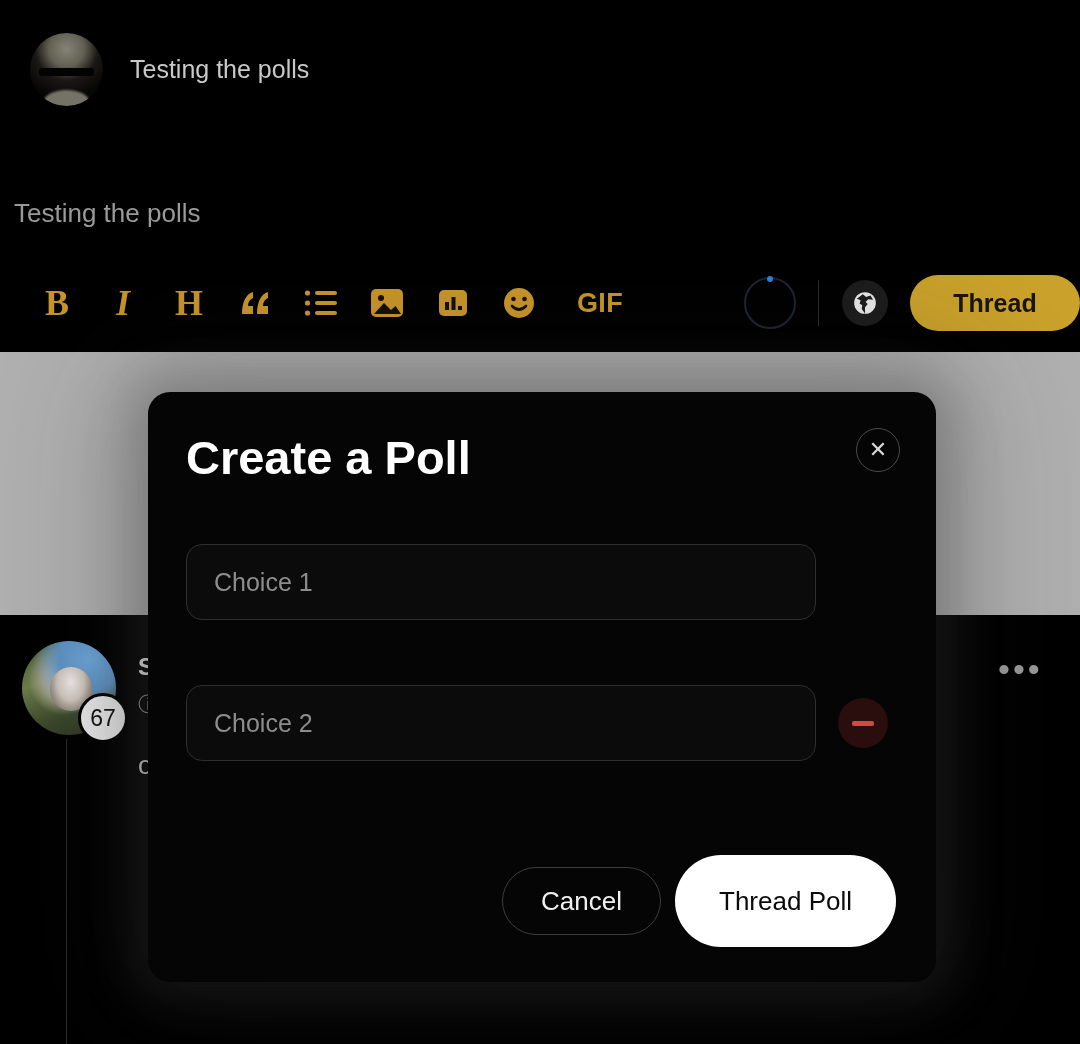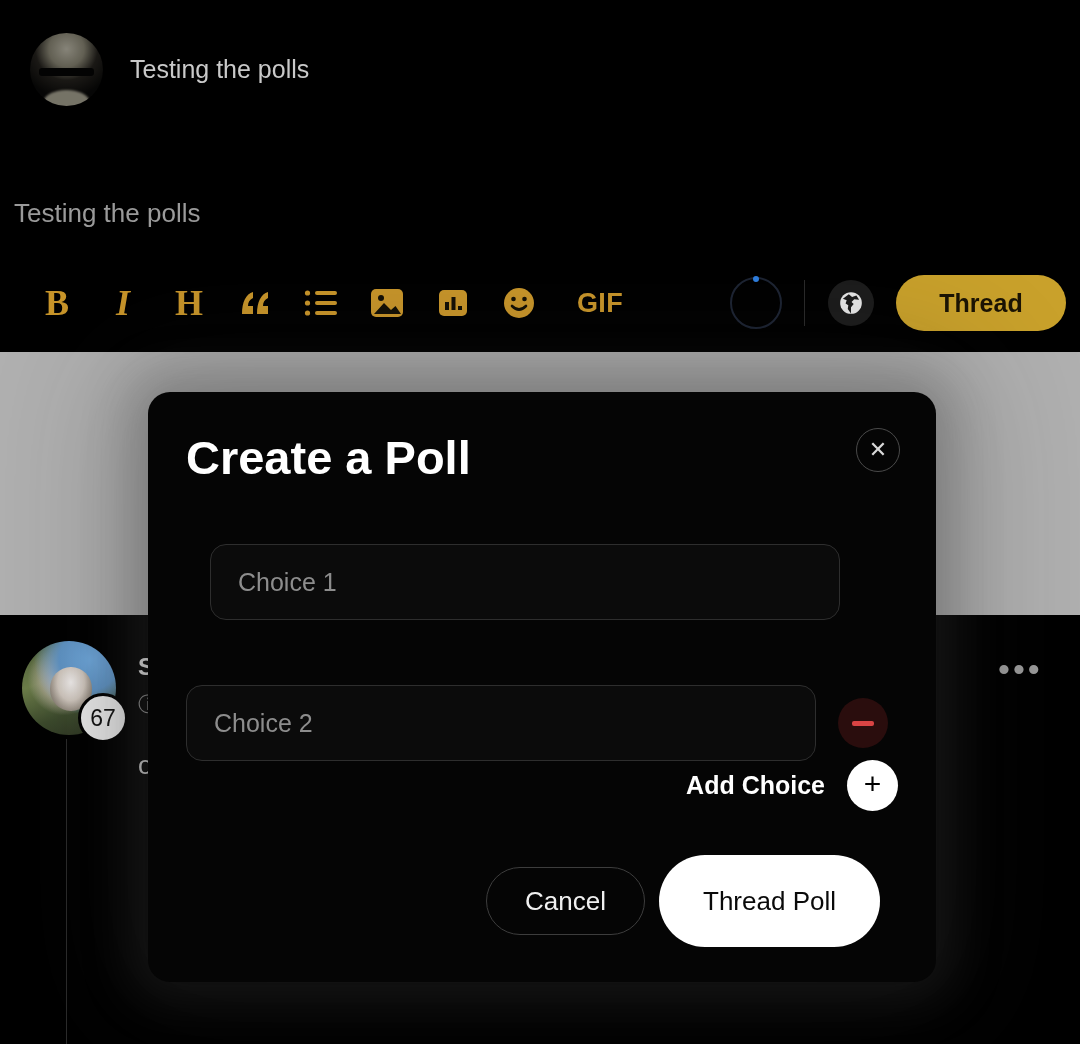--- a/index.html
+++ b/index.html
@@ -70,21 +70,21 @@
     width: 66px; height: 58px;
     display: flex; align-items: center; justify-content: center;
     color: #c8952a; flex: none;
   }
   .glyph-b  { font-family: "Liberation Serif", serif; font-weight: 700; font-size: 36px; }
   .glyph-i  { font-family: "Liberation Serif", serif; font-weight: 700; font-style: italic; font-size: 36px; }
   .glyph-h  { font-family: "Liberation Serif", serif; font-weight: 700; font-size: 36px; }
   .glyph-gif{ font-weight: 700; font-size: 27px; letter-spacing: .3px; margin-left: 16px; }
 
   .tb-right {
-    margin-left: auto; display: flex; align-items: center; gap: 0; padding-right: 14px;
+    margin-left: auto; display: flex; align-items: center; gap: 0; 
   }
   .progress-ring {
     width: 52px; height: 52px; border-radius: 50%;
     border: 2px solid #1d2433; position: relative; flex: none;
     margin-right: 22px;
   }
   .progress-ring .dot {
     position: absolute; left: 50%; top: -3px; width: 6px; height: 6px;
     border-radius: 50%; background: #2f7fe0; transform: translateX(-50%);
   }
@@ -167,21 +167,21 @@
     position: absolute; right: 36px; top: 36px;
     width: 44px; height: 44px; border-radius: 50%;
     border: 1px solid #4a4a4a; background: transparent; color: #d9d9d9;
     display: flex; align-items: center; justify-content: center;
     font-size: 22px; cursor: pointer; padding: 0; line-height: 1;
   }
   .choice-row {
     position: absolute; left: 38px; width: 712px; height: 76px;
     display: flex; align-items: center;
   }
-  .choice-row.r1 { top: 152px; margin-left: 24px; }
+  .choice-row.r1 { top: 152px; }
   .choice-row.r2 { top: 253px; margin-top: 40px; }
   .choice-input {
     width: 630px; height: 76px; border-radius: 16px;
     background: #0b0b0b; border: 1px solid #2e2e2e;
     color: #e4e4e4; font-size: 25px; padding: 0 27px;
     font-family: "Liberation Sans", sans-serif; outline: none;
   }
   .choice-input::placeholder { color: #8d8d8d; }
   .remove-btn {
     margin-left: 22px; width: 50px; height: 50px; border-radius: 50%;
@@ -195,21 +195,21 @@
     display: flex; align-items: center; gap: 22px;
   }
   .add-choice-label { font-size: 25px; font-weight: 700; color: #ffffff; white-space: nowrap; }
   .add-btn {
     width: 51px; height: 51px; border-radius: 50%; background: #ffffff;
     border: none; cursor: pointer; color: #000; font-size: 30px;
     display: flex; align-items: center; justify-content: center; line-height: 1; padding-bottom: 3px;
   }
 
   .modal-actions {
-    position: absolute; right: 56px; top: 463px;
+    position: absolute; right: 40px; top: 463px;
     display: flex; align-items: center; gap: 14px;
   }
   .btn-cancel {
     height: 68px; padding: 0 38px; border-radius: 34px;
     background: transparent; border: 1px solid #3d3d3d; color: #f0f0f0;
     font-size: 26px; cursor: pointer; font-family: "Liberation Sans", sans-serif;
   }
   .btn-create {
     height: 92px; padding: 0 44px; border-radius: 46px;
     background: #ffffff; border: none; color: #0a0a0a;
@@ -341,26 +341,20 @@
       <input class="choice-input" type="text" placeholder="Choice 1" style="">
     </div>
 
     <div class="choice-row r2">
       <input class="choice-input" type="text" placeholder="Choice 2" style="">
       <button class="remove-btn">
         <span class="bar"></span>
       </button>
     </div>
 
-    <div class="add-choice-row">
-      <span class="add-choice-label">Add Choice</span>
-      <button class="add-btn">
-        <span>+</span>
-      </button>
-    </div>
 
     <div class="modal-actions">
       <button class="btn-cancel">Cancel</button>
       <button class="btn-create">Thread Poll</button>
     </div>
   </div>
 
 </div>
 
 </body></html>

